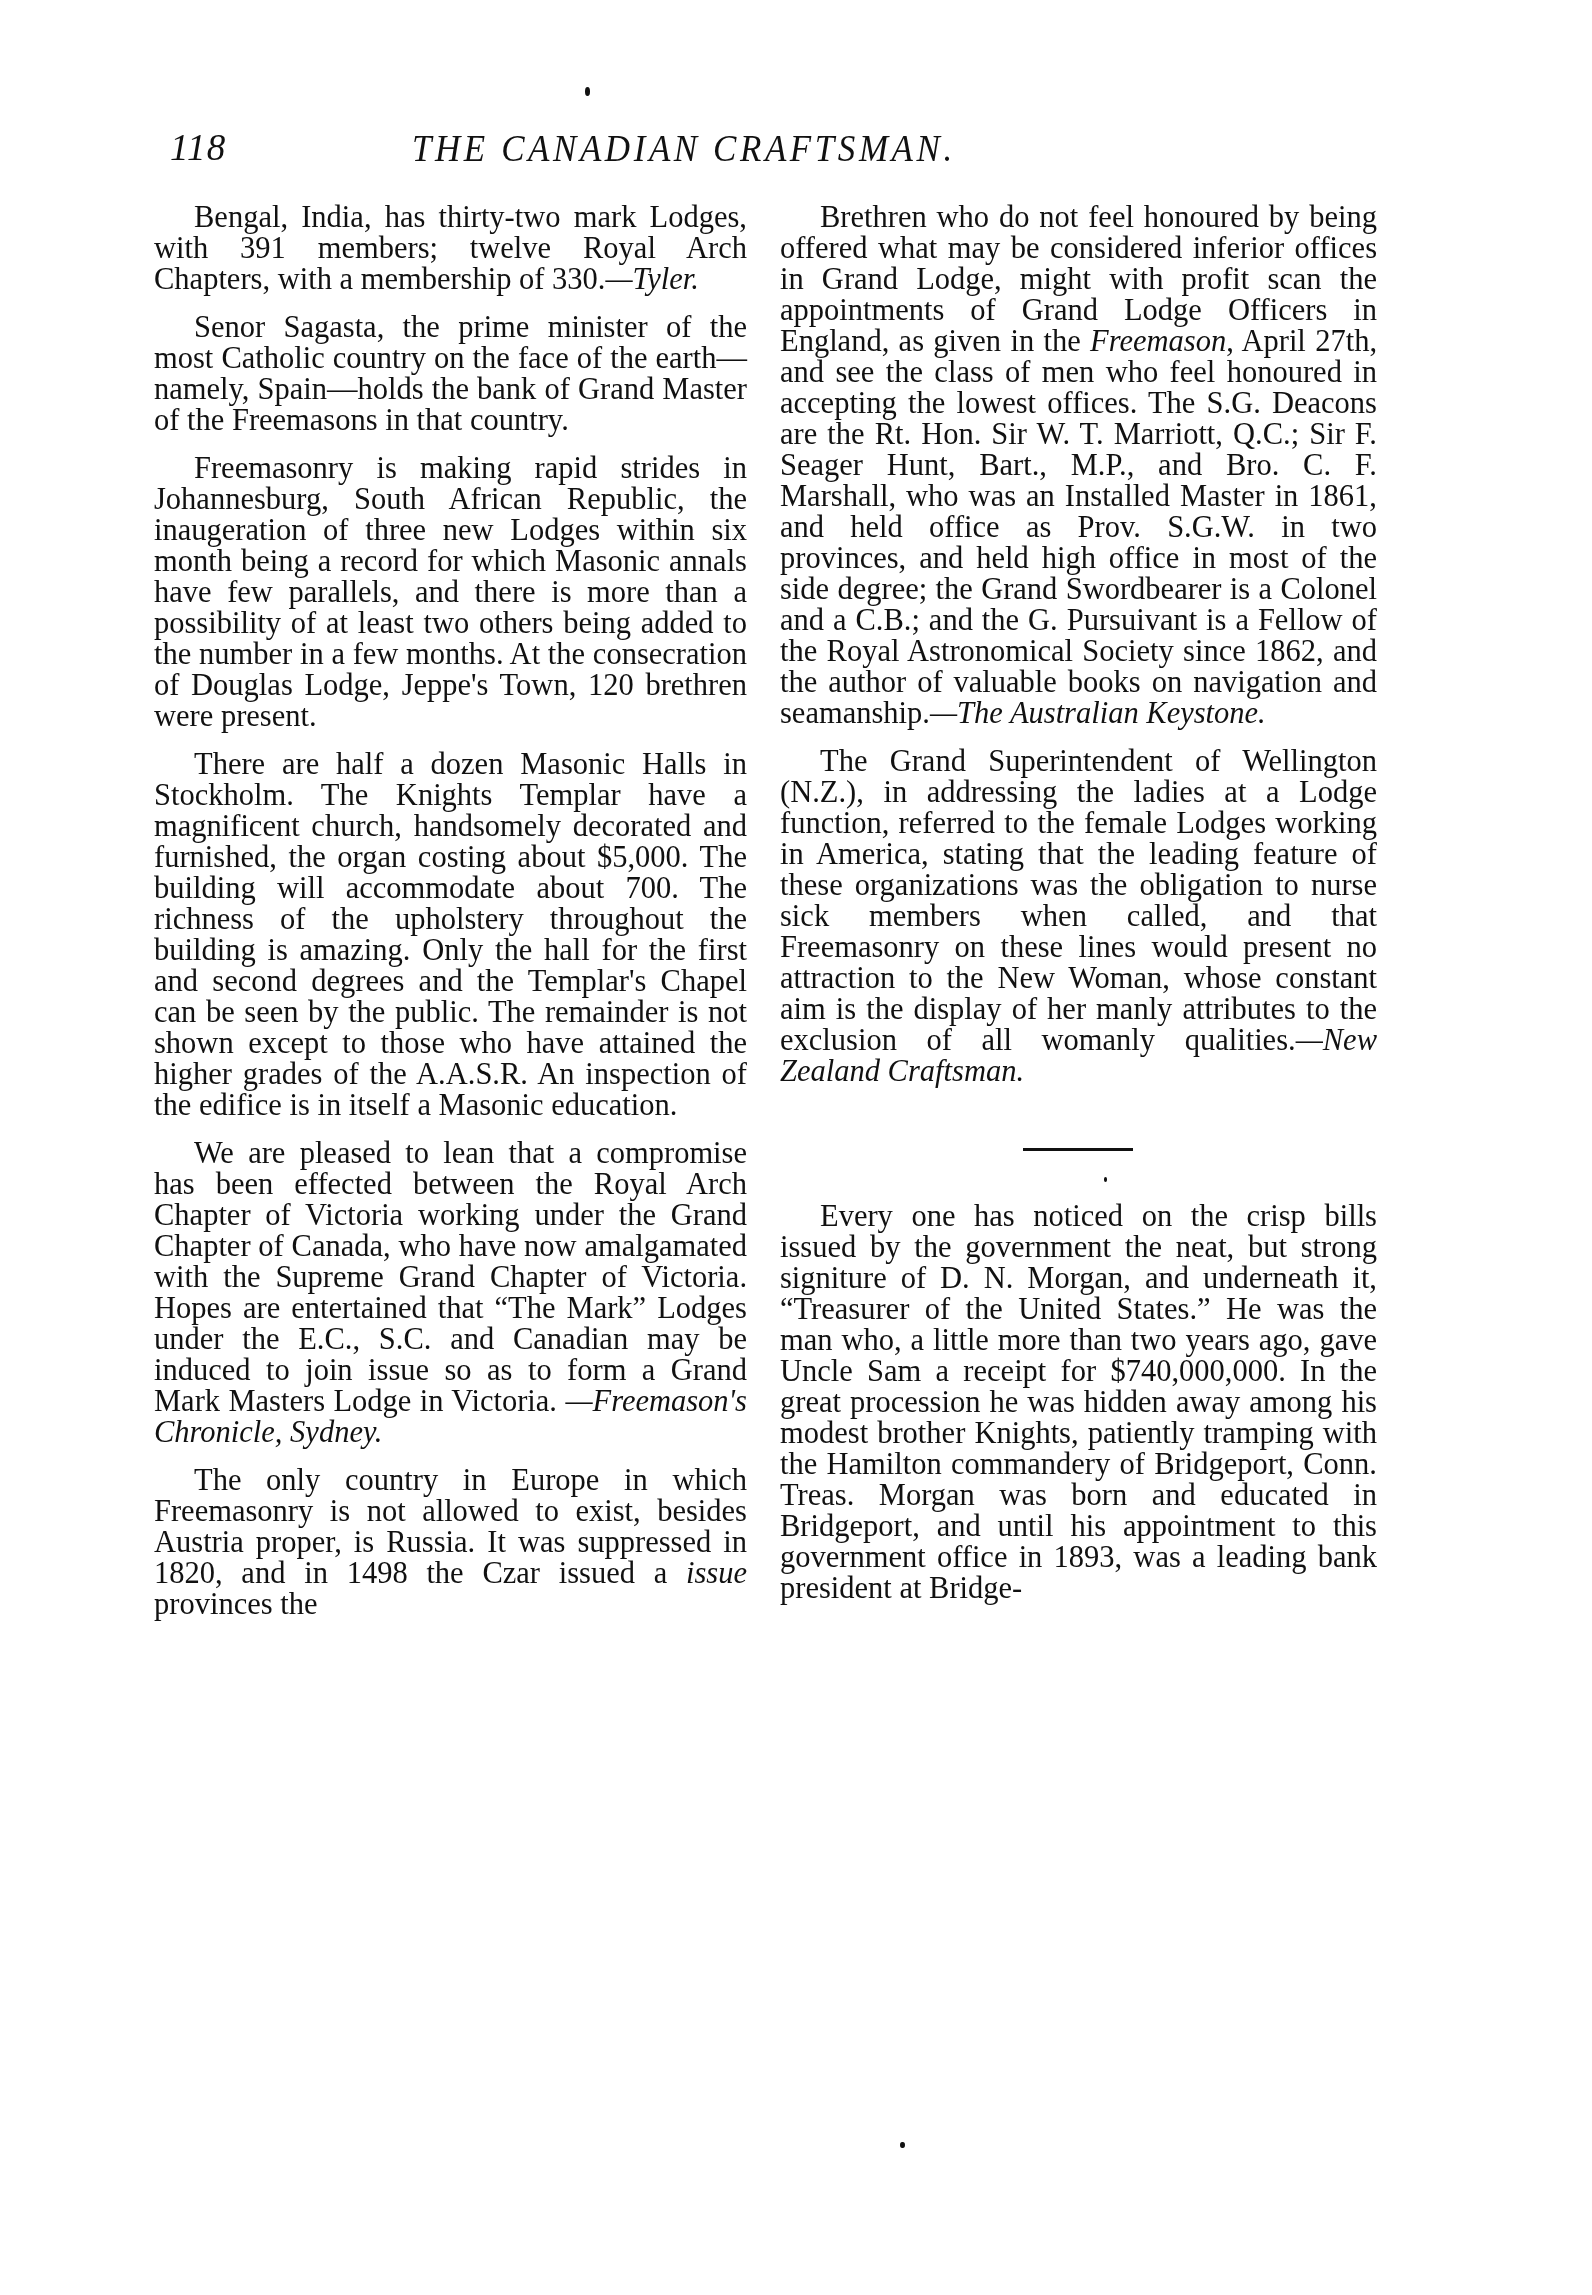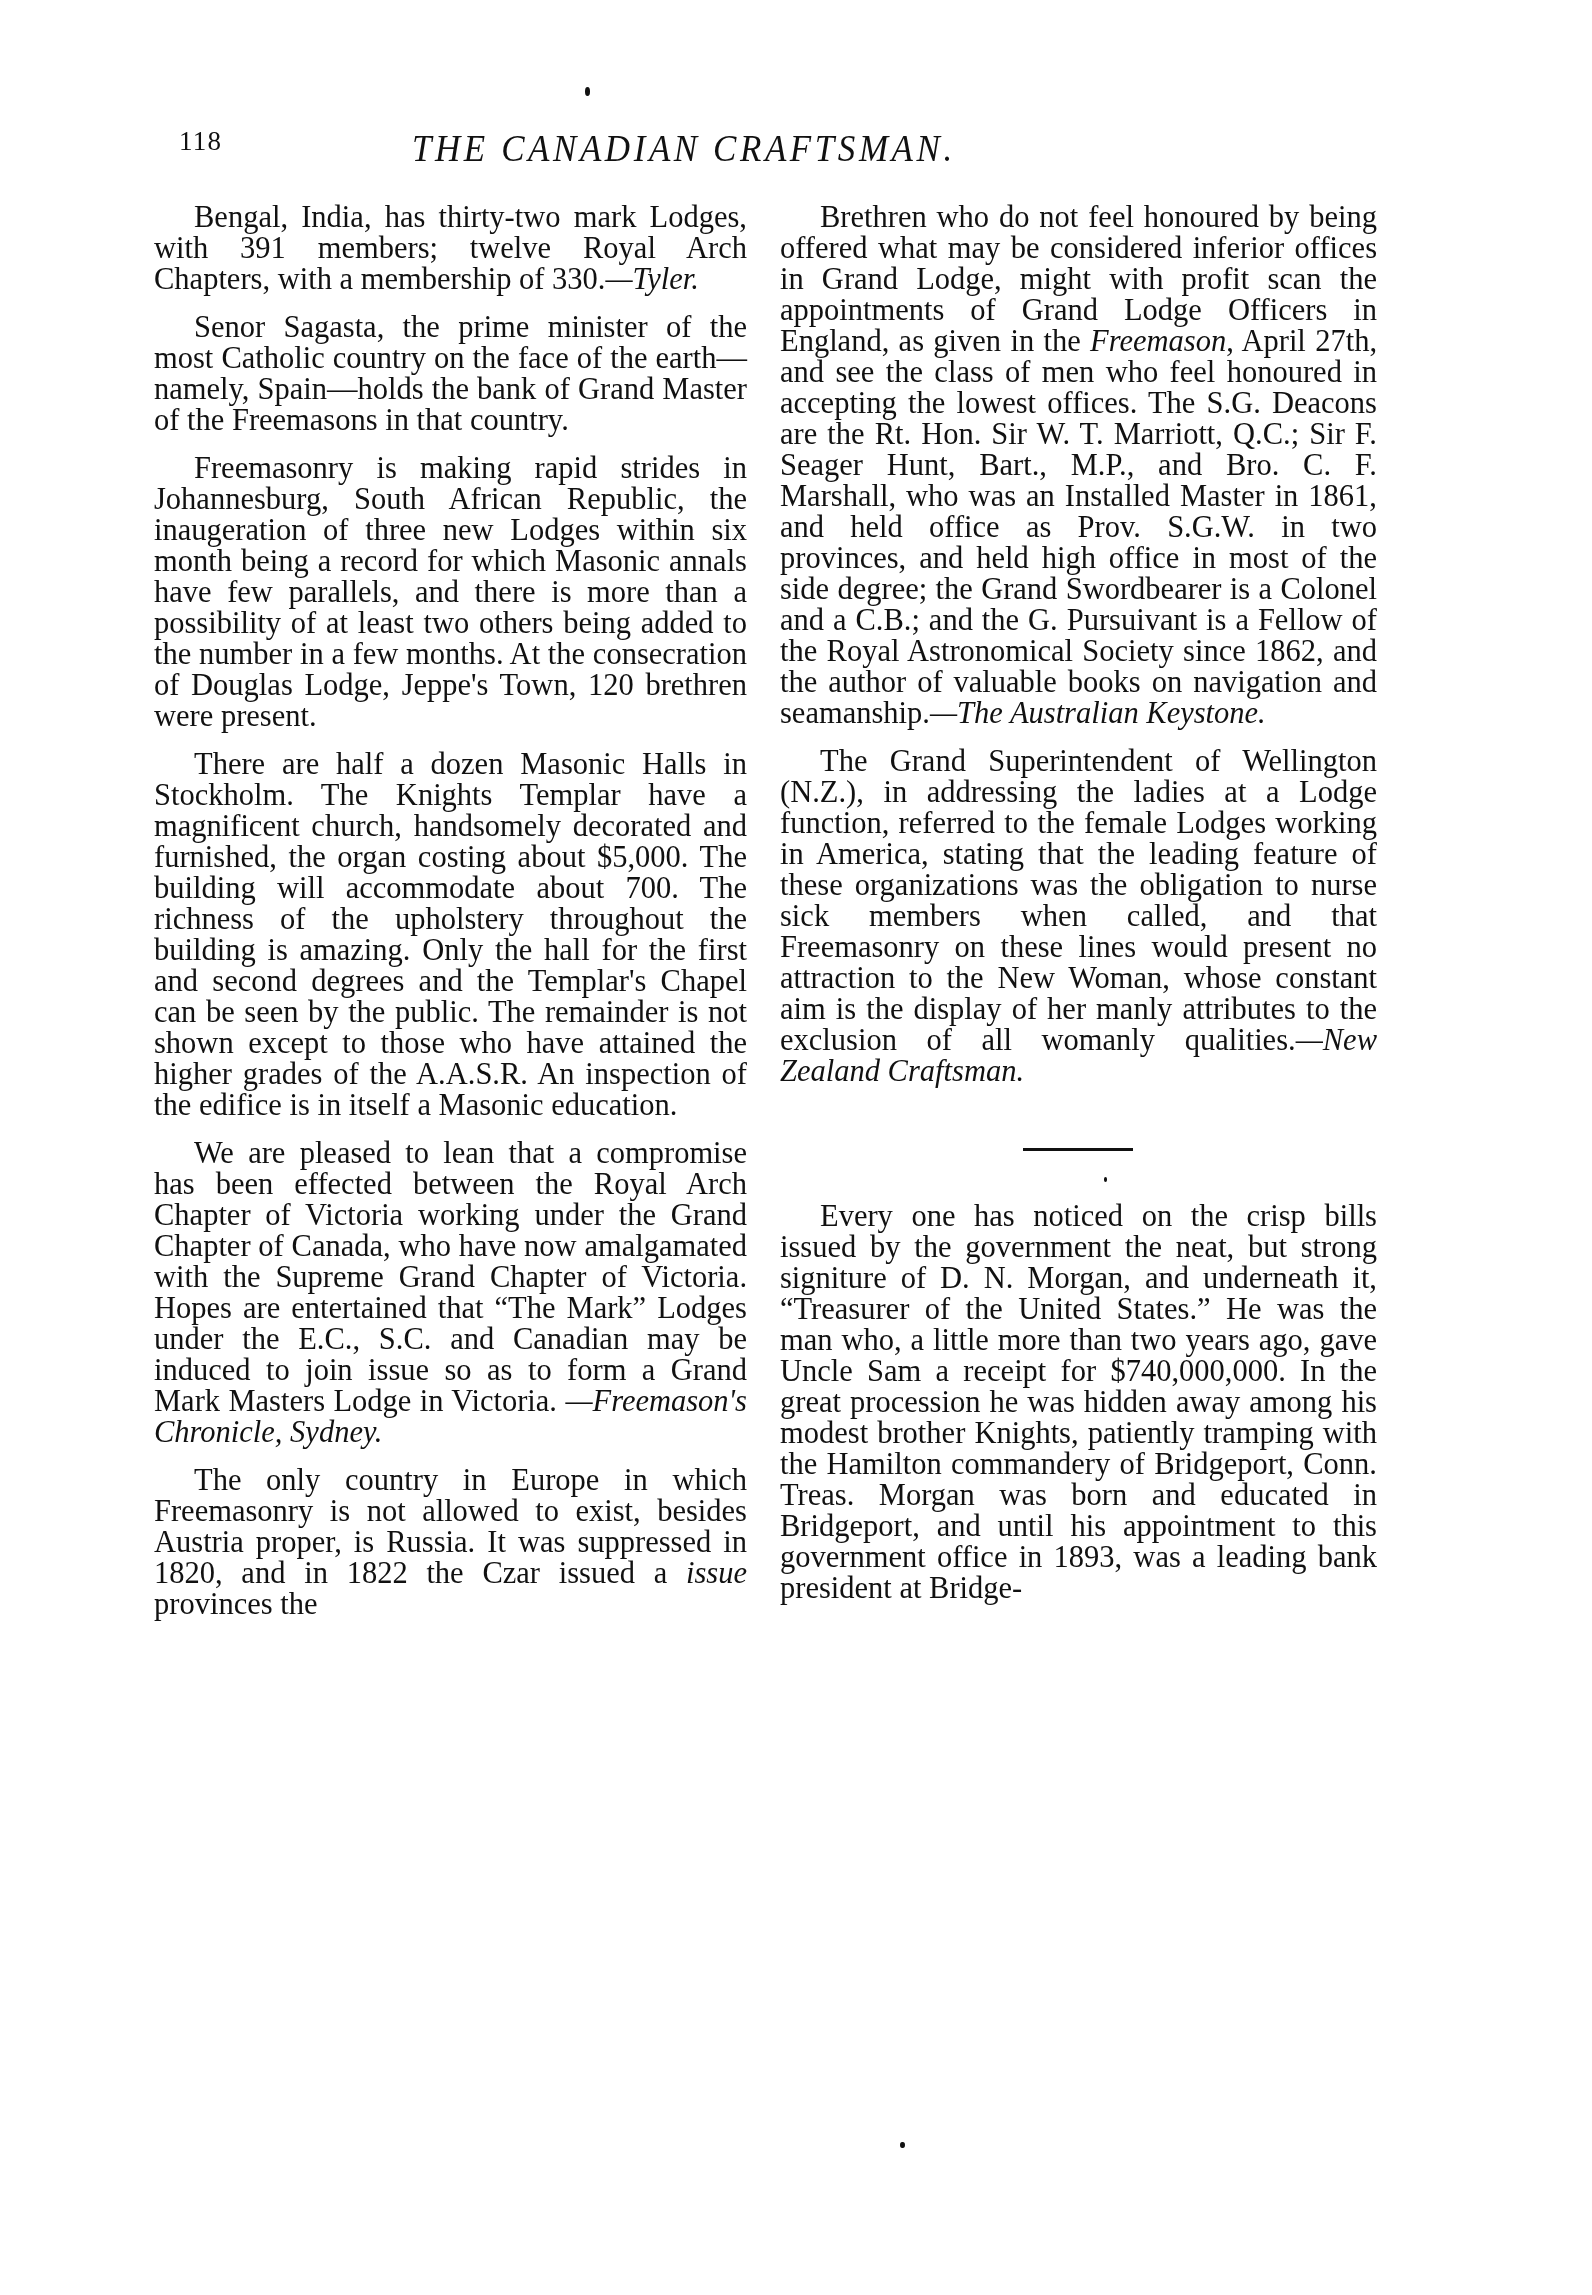--- a/index.html
+++ b/index.html
@@ -5,22 +5,22 @@
   html, body { margin: 0; padding: 0; background: #ffffff; }
   body {
     width: 1593px; height: 2295px; position: relative; overflow: hidden;
     font-family: "Liberation Serif", "DejaVu Serif", serif;
     color: #111111;
   }
   .page-header {
     position: absolute; left: 162px; top: 126px; width: 1167px; height: 58px;
   }
   .page-number {
-    position: absolute; left: 17px; top: 0;
-    font-size: 27px; letter-spacing: 1.3px;
+    position: absolute; left: 8px; top: 0;
+    font-size: 37px; letter-spacing: 1.3px; font-style: italic;
   }
   .running-title {
     position: absolute; left: 250px; top: 0;
     font-size: 38px; font-style: italic; letter-spacing: 3.9px;
     transform: scaleX(0.92); transform-origin: left top;
   }
   .header-dot {
     position: absolute; left: 423px; top: -39px; width: 5.2px; height: 9px;
     background: #111; border-radius: 50%;
   }
@@ -56,21 +56,21 @@
   <span class="page-number">118</span>
   <span class="running-title">THE CANADIAN CRAFTSMAN.</span>
 </header>
 
 <section class="column col-left">
   <p class="para"><span>Bengal, India, has thirty-two mark Lodges, with 391 members; twelve Royal Arch Chapters, with a membership of 330.</span><span class="src">—Tyler.</span></p>
   <p class="para"><span>Senor Sagasta, the prime minister of the most Catholic country on the face of the earth—namely, Spain—holds the bank of Grand Master of the Freemasons in that country.</span></p>
   <p class="para"><span>Freemasonry is making rapid strides in Johannesburg, South African Republic, the inaugeration of three new Lodges within six month being a record for which Masonic annals have few parallels, and there is more than a possibility of at least two others being added to the number in a few months. At the consecration of Douglas Lodge, Jeppe's Town, 120 brethren were present.</span></p>
   <p class="para"><span>There are half a dozen Masonic Halls in Stockholm. The Knights Templar have a magnificent church, handsomely decorated and furnished, the organ costing about $5,000. The building will accommodate about 700. The richness of the upholstery throughout the building is amazing. Only the hall for the first and second degrees and the Templar's Chapel can be seen by the public. The remainder is not shown except to those who have attained the higher grades of the A.A.S.R. An inspection of the edifice is in itself a Masonic education.</span></p>
   <p class="para"><span>We are pleased to lean that a compromise has been effected between the Royal Arch Chapter of Victoria working under the Grand Chapter of Canada, who have now amalgamated with the Supreme Grand Chapter of Victoria. Hopes are entertained that “The Mark” Lodges under the E.C., S.C. and Canadian may be induced to join issue so as to form a Grand Mark Masters Lodge in Victoria.</span> <span class="src">—Freemason's Chronicle, Sydney.</span></p>
-  <p class="para"><span>The only country in Europe in which Freemasonry is not allowed to exist, besides Austria proper, is Russia. It was suppressed in 1820, and in 1822 the Czar issued a </span><span class="src">issue</span><span> provinces the</span></p>
+  <p class="para"><span>The only country in Europe in which Freemasonry is not allowed to exist, besides Austria proper, is Russia. It was suppressed in 1820, and in 1498 the Czar issued a </span><span class="src">issue</span><span> provinces the</span></p>
 </section>
 
 <section class="column col-right">
   <p class="para"><span>Brethren who do not feel honoured by being offered what may be considered inferior offices in Grand Lodge, might with profit scan the appointments of Grand Lodge Officers in England, as given in the </span><span class="src">Freemason</span><span>, April 27th, and see the class of men who feel honoured in accepting the lowest offices. The S.G. Deacons are the Rt. Hon. Sir W. T. Marriott, Q.C.; Sir F. Seager Hunt, Bart., M.P., and Bro. C. F. Marshall, who was an Installed Master in 1861, and held office as Prov. S.G.W. in two provinces, and held high office in most of the side degree; the Grand Swordbearer is a Colonel and a C.B.; and the G. Pursuivant is a Fellow of the Royal Astronomical Society since 1862, and the author of valuable books on navigation and seamanship.</span><span class="src">—The Australian Keystone.</span></p>
   <p class="para"><span>The Grand Superintendent of Wellington (N.Z.), in addressing the ladies at a Lodge function, referred to the female Lodges working in America, stating that the leading feature of these organizations was the obligation to nurse sick members when called, and that Freemasonry on these lines would present no attraction to the New Woman, whose constant aim is the display of her manly attributes to the exclusion of all womanly qualities.</span><span class="src">—New Zealand Craftsman.</span></p>
   <div class="rule-wrap">
     <span class="rule"></span>
     <span class="rule-dot"></span>
   </div>
   <p class="para"><span>Every one has noticed on the crisp bills issued by the government the neat, but strong signiture of D. N. Morgan, and underneath it, “Treasurer of the United States.” He was the man who, a little more than two years ago, gave Uncle Sam a receipt for $740,000,000. In the great procession he was hidden away among his modest brother Knights, patiently tramping with the Hamilton commandery of Bridgeport, Conn. Treas. Morgan was born and educated in Bridgeport, and until his appointment to this government office in 1893, was a leading bank president at Bridge-</span></p>

